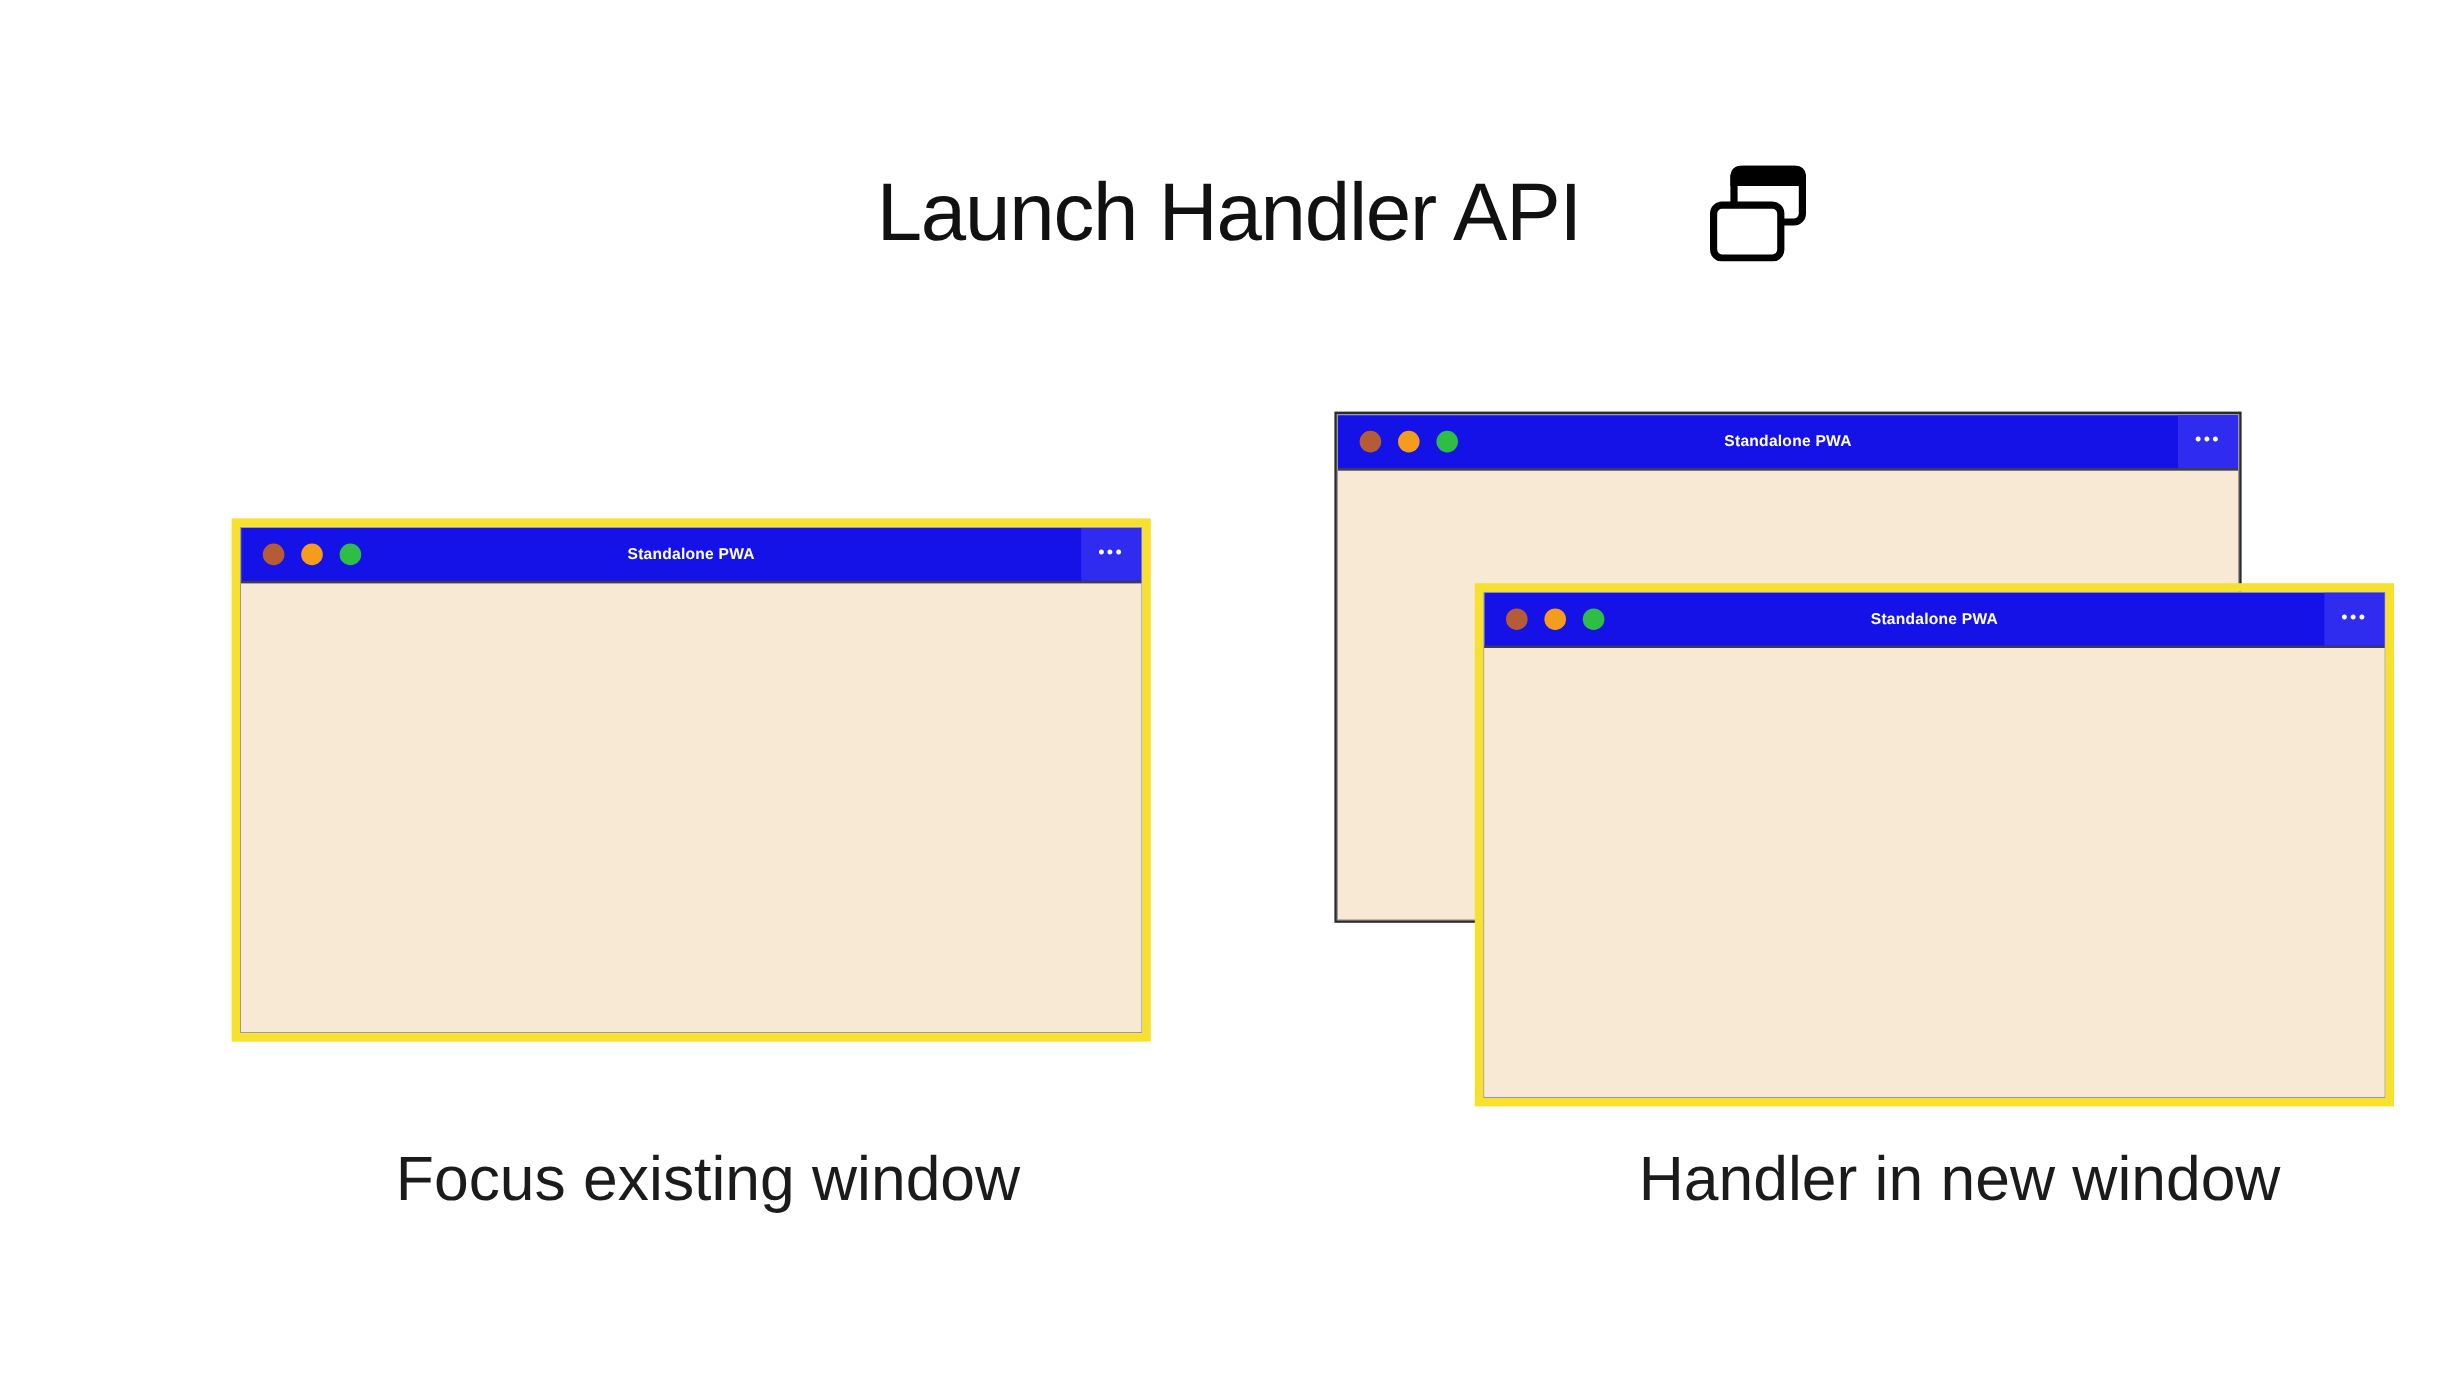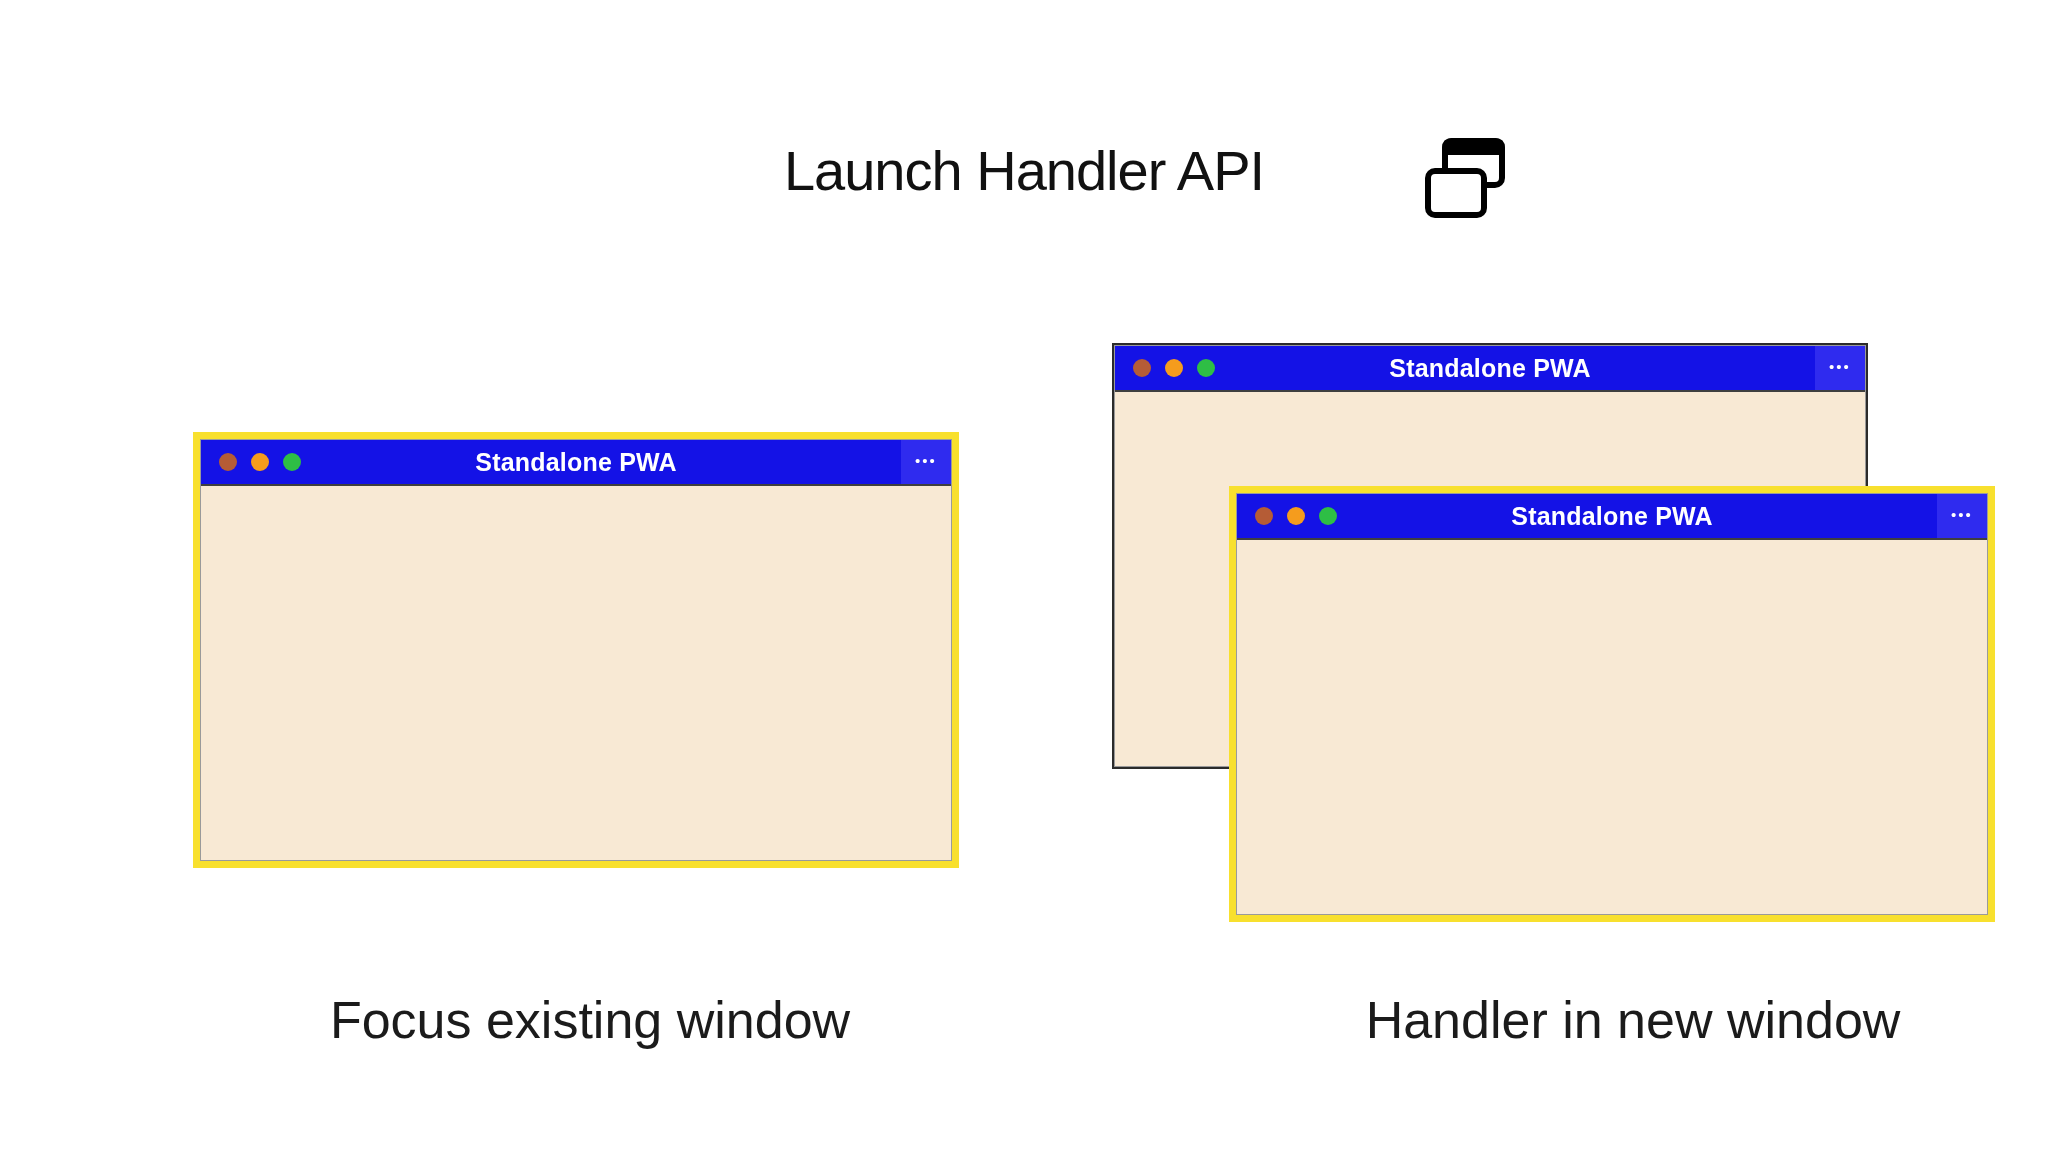--- a/index.html
+++ b/index.html
@@ -9,21 +9,21 @@
     background: #ffffff;
     font-family: "Liberation Sans", sans-serif;
     overflow: hidden;
   }
 
   
   .page-title {
     position: absolute;
     left: 0; top: 140px; width: 2048px;
     text-align: center;
-    font-size: 56px;
+    font-size: 68px;
     line-height: 1.1;
     color: #111111;
     letter-spacing: -1px;
   }
   .header-icon {
     position: absolute;
     left: 1425px; top: 138px;
     width: 80px; height: 80px;
   }
 
@@ -48,21 +48,21 @@
     box-sizing: border-box;
     background: #1412e6;
     border-bottom: 2px solid #3f3f3f;
   }
   .titlebar-text {
     position: absolute;
     left: 0; right: 0; top: 0;
     height: 44px; line-height: 44px;
     text-align: center;
     color: #ffffff;
-    font-size: 25px;
+    font-size: 13px;
     font-weight: 700;
     letter-spacing: 0.2px;
   }
   .traffic-dot {
     position: absolute;
     top: 13px;
     width: 18px; height: 18px;
     border-radius: 50%;
   }
   .dot-close    { left: 18px; background: #b55c36; }
@@ -87,21 +87,20 @@
 
   
   .caption {
     position: absolute;
     top: 955px;
     width: 800px;
     text-align: center;
     font-size: 52px;
     line-height: 1.1;
     color: #1b1b1b;
-    margin-top: 37px;
   }
   .caption-left  { left: 190px; }
   .caption-right { left: 1233px; }
 </style>
 </head>
 <body>
 
 <div class="page-title">Launch Handler API</div>
 
 <svg class="header-icon" viewBox="0 0 80 80" aria-hidden="true">

